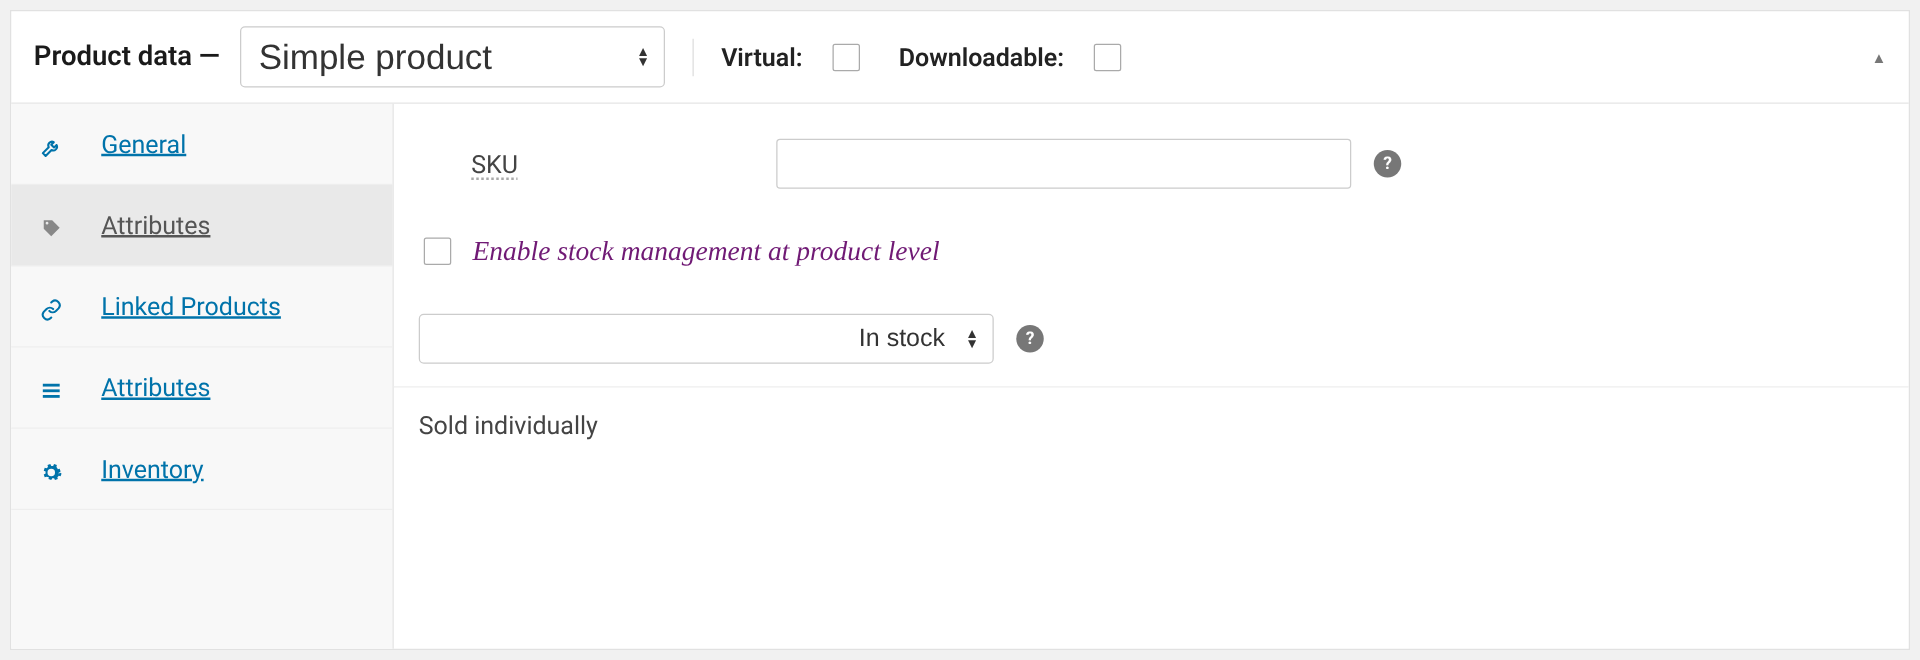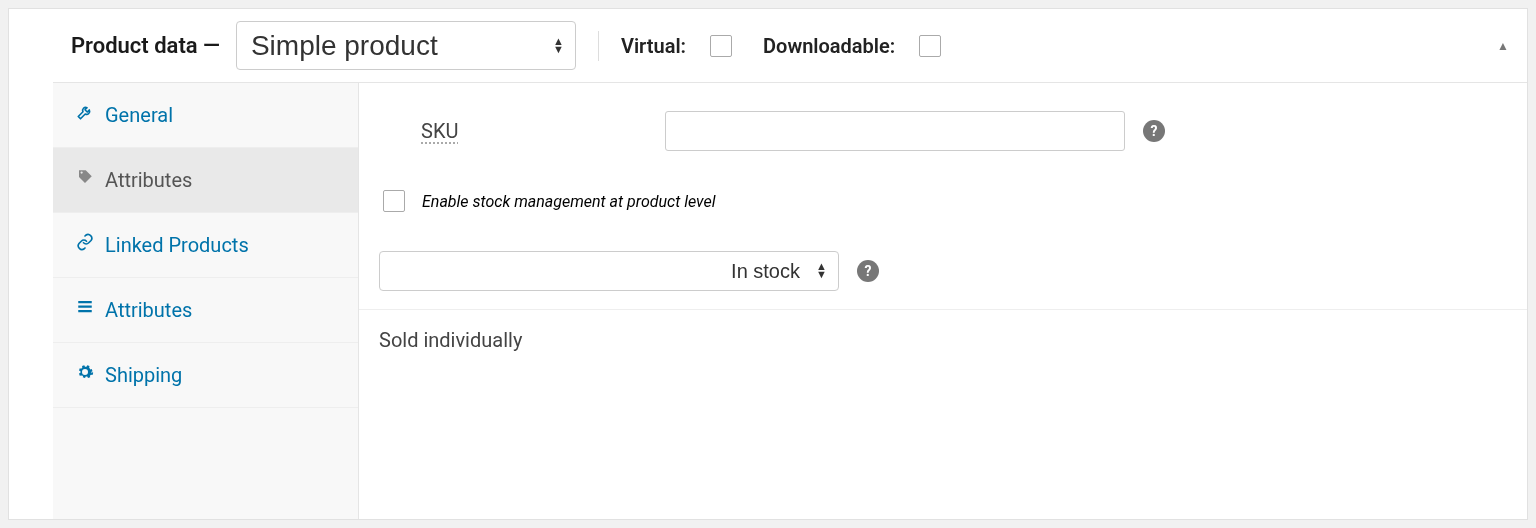--- a/index.html
+++ b/index.html
@@ -12,21 +12,20 @@
     height: 528px;
     padding: 8px;
   }
   .postbox {
     background: #fff;
     border: 1px solid #e1e1e1;
     width: 100%;
     height: 100%;
     display: flex;
     flex-direction: column;
-    padding-left: 44px;
   }
   .postbox-header {
     display: flex;
     align-items: center;
     padding: 12px 18px;
     border-bottom: 1px solid #e5e5e5;
     position: relative;
   }
   .postbox-header .title {
     font-size: 22px;
@@ -103,27 +102,28 @@
   }
   .tabs {
     width: 306px;
     background: #f8f8f8;
     border-right: 1px solid #e5e5e5;
     display: flex;
     flex-direction: column;
   }
   .tab {
     display: flex;
-    align-items: flex-start;
+    align-items: flex-end;
     padding: 20px 22px;
     border-bottom: 1px solid #eee;
     font-size: 20px;
     color: #0073aa;
     cursor: pointer;
-    gap: 10px;
+    gap: 30px;
+    text-decoration: underline;
   }
   .tab .icon {
     width: 20px;
     display: inline-flex;
     justify-content: center;
     color: #0073aa;
   }
   .tab.active {
     background: #e9e9e9;
     color: #555;
@@ -155,22 +155,23 @@
     font-size: 18px;
   }
   .row .select-wrap select { font-size: 20px; min-width: 460px; padding: 8px 38px 8px 12px; text-align: right; }
   .row .check-line {
     display: flex;
     align-items: center;
     gap: 14px;
   }
   .row .desc {
     font-style: italic;
-    font-size: 16px;
-    color: #000000;
+    font-size: 22px;
+    color: #701a75;
+    font-family: Liberation Serif, serif;
   }
   .help {
     width: 22px;
     height: 22px;
     background: #777;
     color: #fff;
     border-radius: 50%;
     display: inline-flex;
     align-items: center;
     justify-content: center;
@@ -249,21 +250,21 @@
             </svg>
         </span>
         <span>Attributes</span>
       </li>
       <li class="tab">
         <span class="icon">
           <svg width="18" height="18" viewBox="0 0 24 24" fill="currentColor">
               <path d="M12 8a4 4 0 1 0 0 8 4 4 0 0 0 0-8zm9 4l2 1-1 3-2-.5a8 8 0 0 1-1.5 1.5l.5 2-3 1-1-2a8 8 0 0 1-2 0l-1 2-3-1 .5-2A8 8 0 0 1 7 16.5L5 17l-1-3 2-1a8 8 0 0 1 0-2l-2-1 1-3 2 .5A8 8 0 0 1 8.5 6L8 4l3-1 1 2a8 8 0 0 1 2 0l1-2 3 1-.5 2A8 8 0 0 1 19 8.5l2-.5 1 3-2 1a8 8 0 0 1 0 2z"></path>
             </svg>
         </span>
-        <span>Shipping</span>
+        <span>Inventory</span>
       </li>
     </ul>
 
     <div class="panel">
 
       <div class="row">
         <span class="label dotted">SKU</span>
         <input type="text" value="" style="">
         <span class="help">?</span>
       </div>

